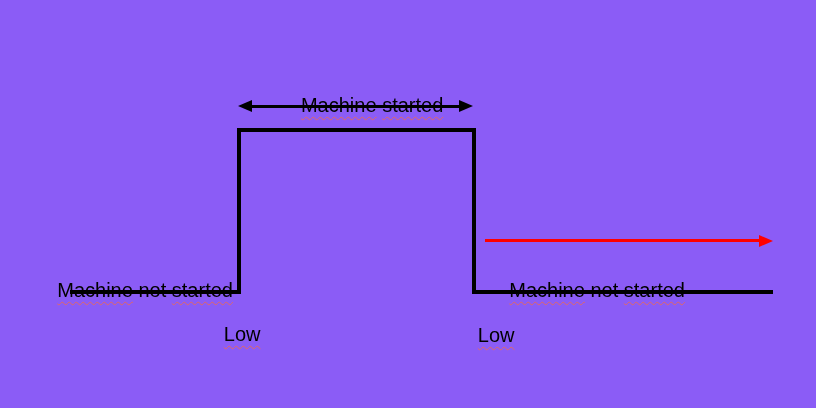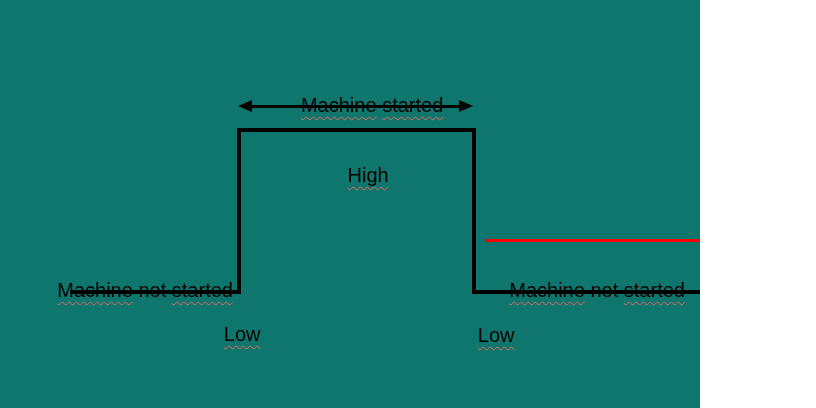--- a/index.html
+++ b/index.html
@@ -1,20 +1,20 @@
 <!DOCTYPE html>
 <html><head>
 <meta charset="utf-8">
 <style>
   html, body { margin: 0; padding: 0; background: #ffffff; }
   .canvas {
     position: relative;
-    width: 700px;
+    width: 816px;
     height: 408px;
-    background: #0f766e;
+    background: #8b5cf6;
     overflow: hidden;
     font-family: "Liberation Sans", sans-serif;
   }
   
   .hline { position: absolute; height: 4px; background: #000000; }
   .vline { position: absolute; width: 4px; background: #000000; }
   
   .aline { position: absolute; height: 3px; background: #000000; }
   .ahead { position: absolute; width: 0; height: 0; border-top: 6px solid transparent; border-bottom: 6px solid transparent; }
   .ahead.left  { border-right: 14px solid #000000; }
@@ -59,23 +59,20 @@
 
   <div>
     <div class="rline" style="left:485px; top:239px; width:275px;"></div>
     <div class="rhead" style="left:759px; top:235px;"></div>
   </div>
 
   <div class="t" style="left:361px; top:69px;">
     <span class="sq">Machine</span><span> </span><span class="sq">started</span>
   </div>
 
-  <div class="t" style="left:357px; top:139px;">
-    <span class="sq">High</span>
-  </div>
 
   <div class="t" style="left:134px; top:254px;">
     <span class="sq">Machine</span><span> not </span><span class="sq">started</span>
   </div>
 
   <div class="t" style="left:231px; top:298px;">
     <span class="sq">Low</span>
   </div>
 
 

